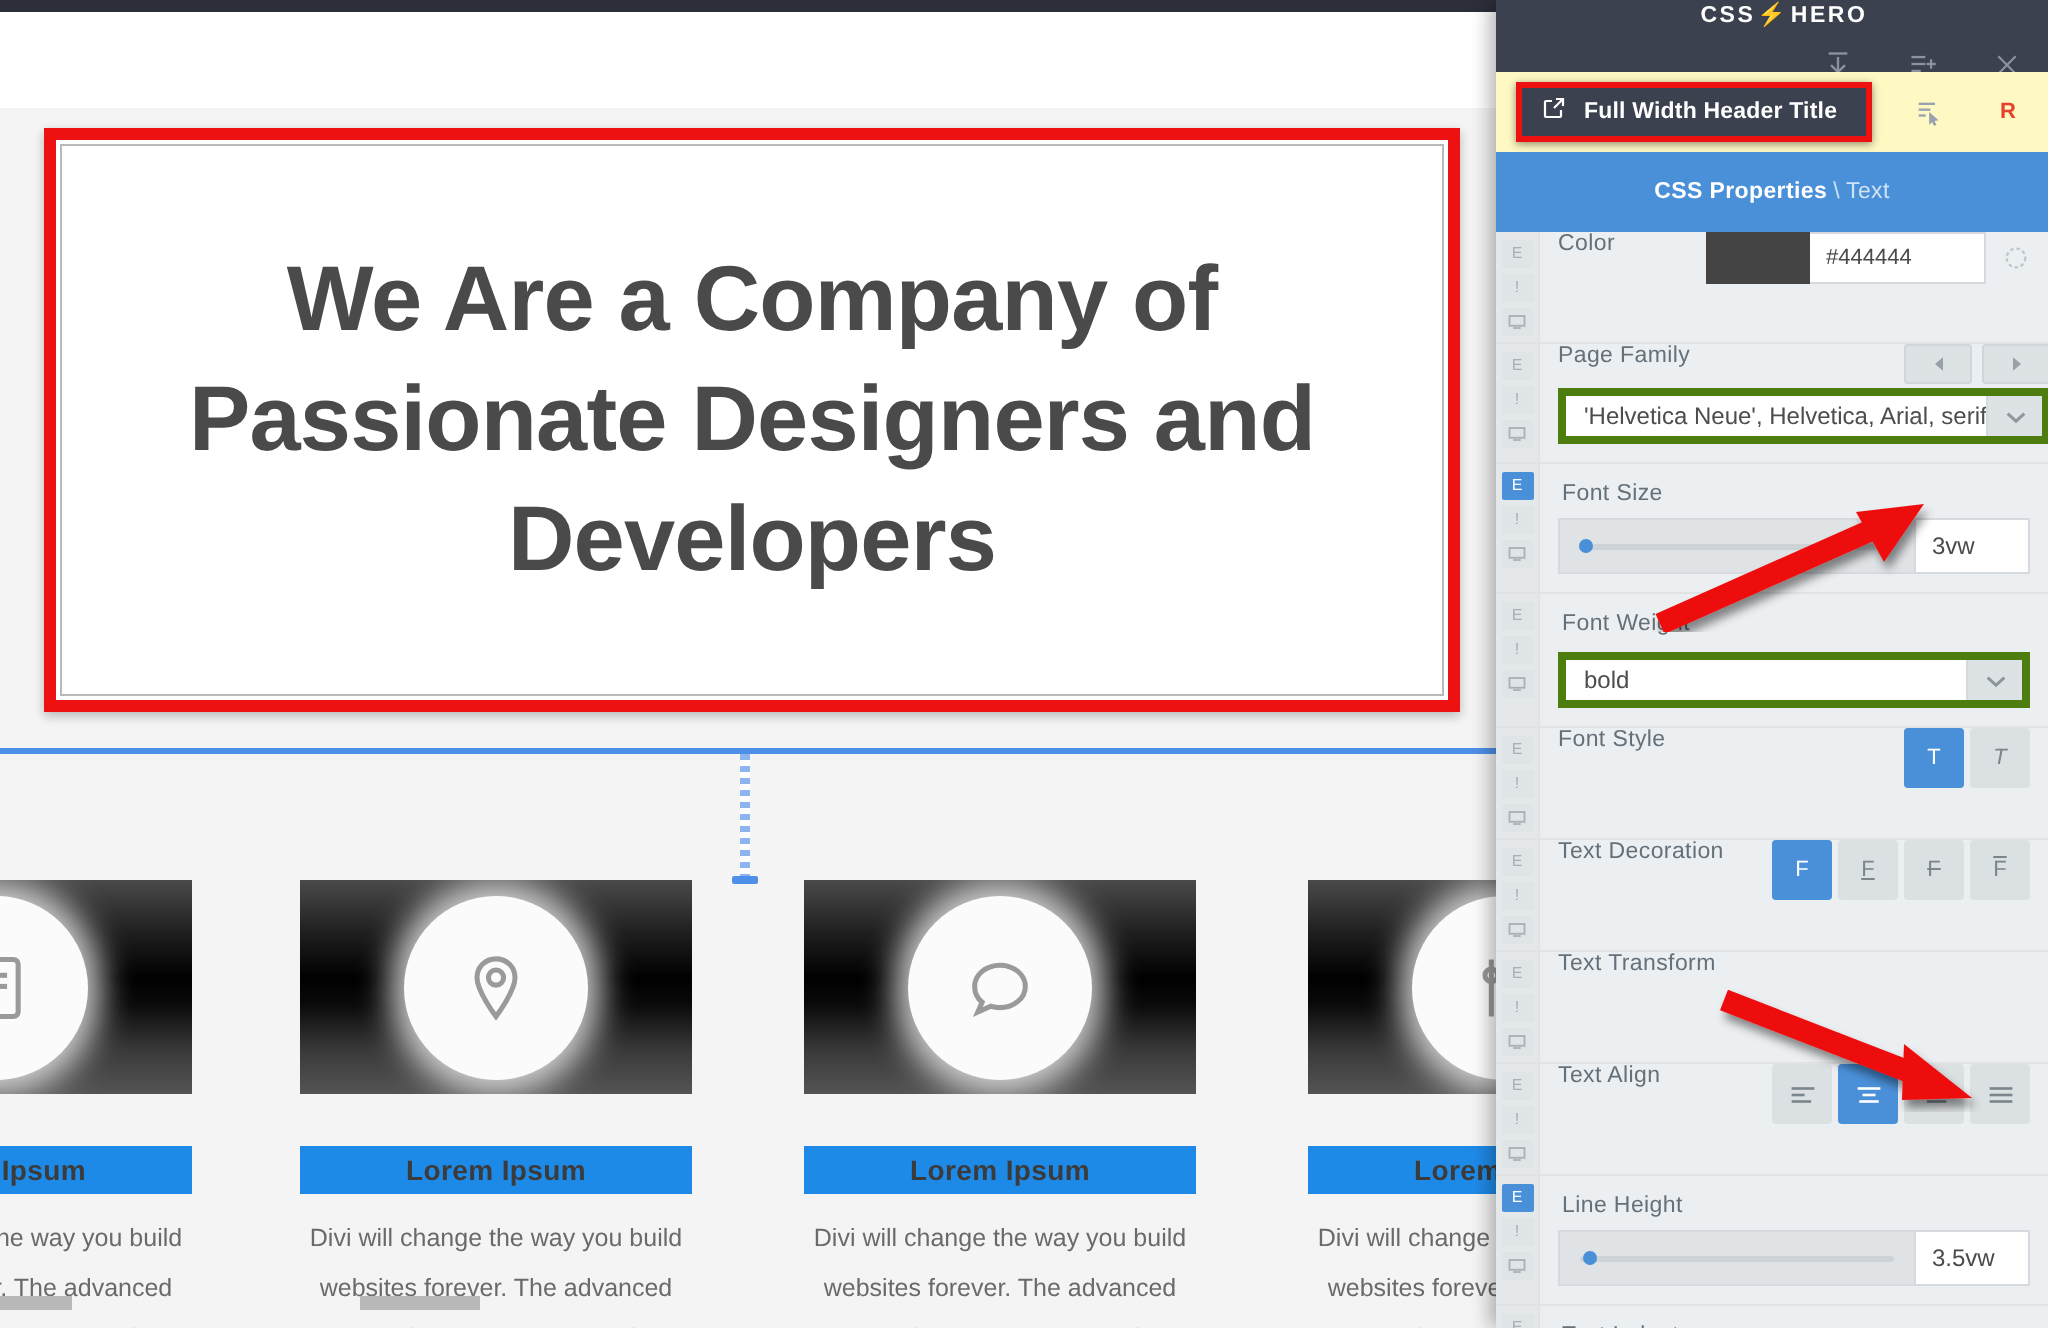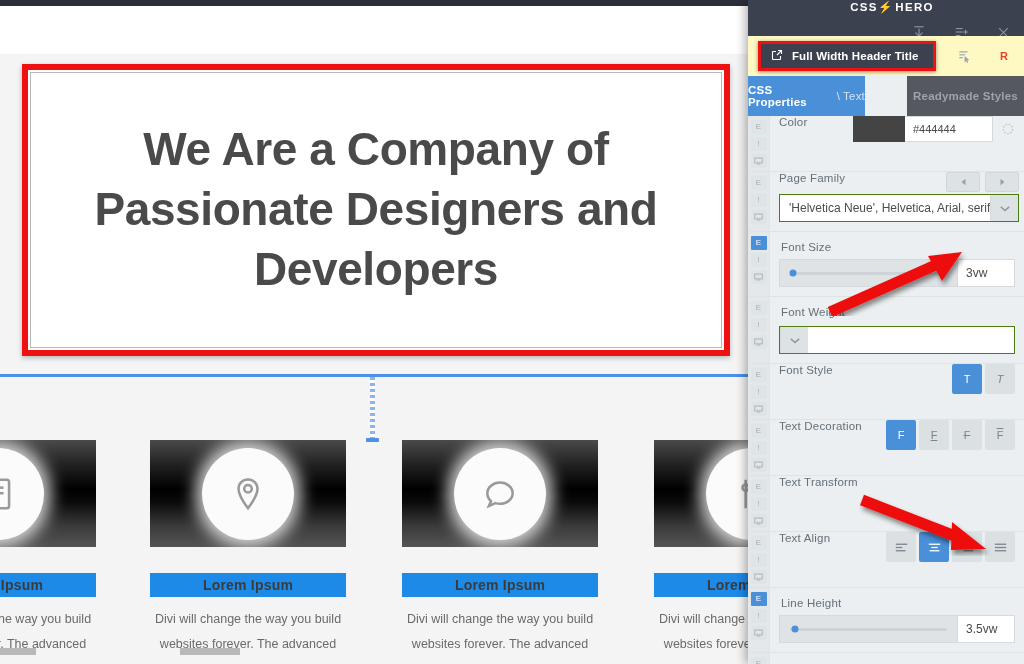--- a/index.html
+++ b/index.html
@@ -201,21 +201,21 @@
   .picker { margin-left: 8px; color: #c0c6ca; display: flex; align-items: center; }
 
   .arrowbtns { display: flex; gap: 5px; }
   .abtn {
     width: 34px; height: 20px; background: #dde2e5; border: 1px solid #d0d6d9; border-radius: 2px;
     display: flex; align-items: center; justify-content: center;
   }
 
   .selectbox {
     flex: 1 0 100%; height: 28px; margin: 2px 0 9px 0;
-    background: #ffffff; border: 1px solid #4d7c0f;
+    background: #ffffff; border: 4px solid #4d7c0f;
     display: flex; align-items: center;
   }
   .selectbox .val { flex: 1; padding-left: 9px; font-size: 12px; color: #4d4d4d; white-space: nowrap; overflow: hidden; }
   .selectbox .caret {
     width: 28px; height: 100%; background: #dde2e5; border-left: 1px solid #d6dade;
     display: flex; align-items: center; justify-content: center; color: #8e979d;
   }
 
   .sliderrow { flex: 1 0 100%; display: flex; align-items: stretch; margin: 0 0 9px 0; height: 28px; }
   .track-wrap {
@@ -390,21 +390,20 @@
         <div class="sub-ico red">R</div>
       </div>
     </div>
 
     <div id="panel-tabs">
       <div class="ptab active">
         <span>CSS Properties</span>
         <span class="sep">\</span>
         <span class="sub">Text</span>
       </div>
-      <div class="ptab inactive">Readymade Styles</div>
     </div>
 
     <div id="props">
 
       <div class="prow">
         <div class="gutter">
           <div class="gi">E</div>
           <div class="gi">!</div>
           <div class="gi">
             <svg width="9" height="8" viewBox="0 0 24 20" fill="none" stroke="#a8b0b5" stroke-width="2.4">
@@ -494,20 +493,21 @@
           <div class="gi">
             <svg width="9" height="8" viewBox="0 0 24 20" fill="none" stroke="#a8b0b5" stroke-width="2.4">
                 <rect x="2" y="2" width="20" height="13"></rect>
                 <line x1="7" y1="18" x2="17" y2="18"></line>
               </svg>
           </div>
         </div>
         <div class="pbody">
           <div class="plabel block">Font Weight</div>
           <div class="selectbox">
+            <div class="val">bold</div>
             <div class="caret">
               <svg width="10" height="7" viewBox="0 0 12 8" fill="none" stroke="currentColor" stroke-width="1.8">
                   <polyline points="1,2 6,6.5 11,2"></polyline>
                 </svg>
             </div>
           </div>
         </div>
       </div>
 
       <div class="prow">

